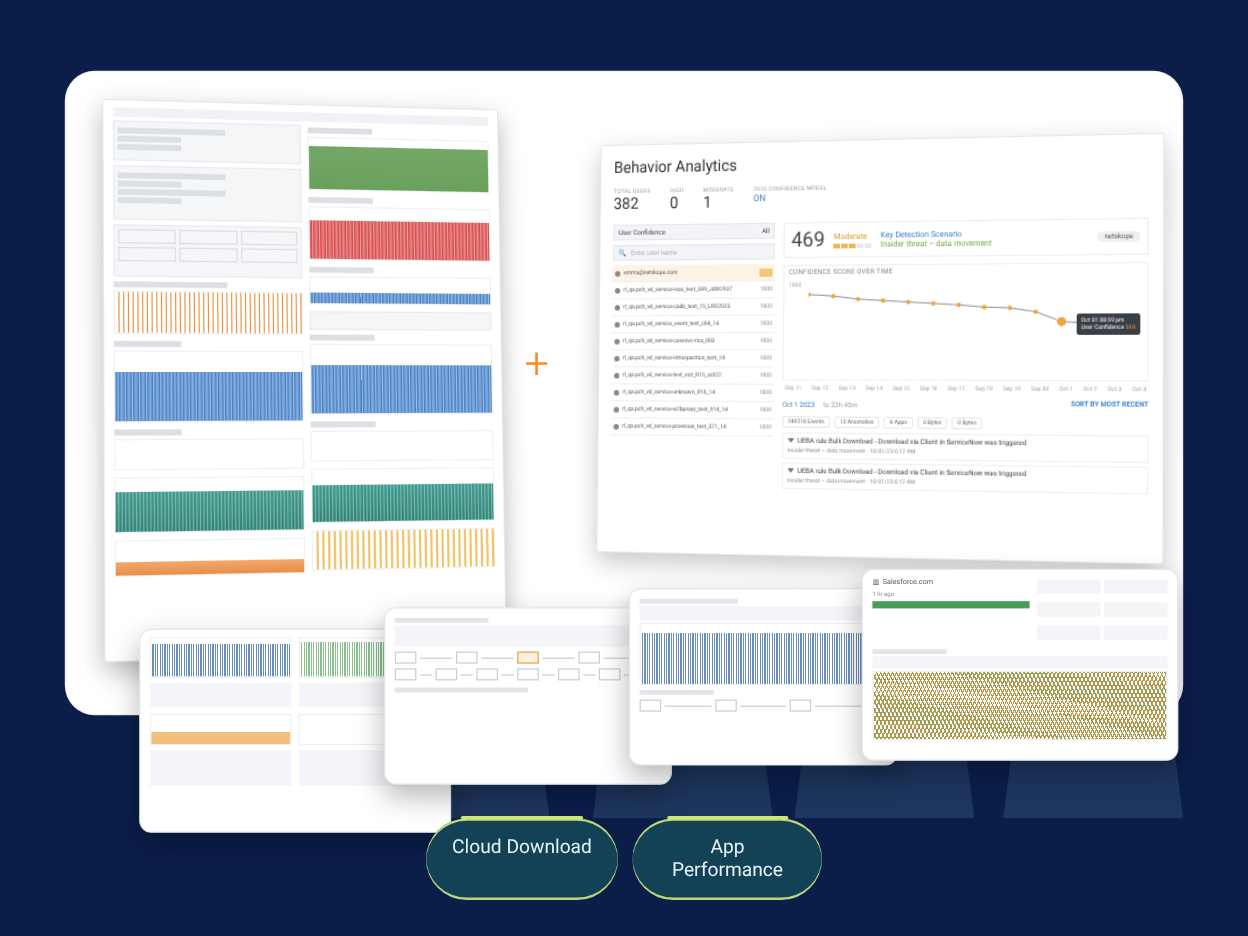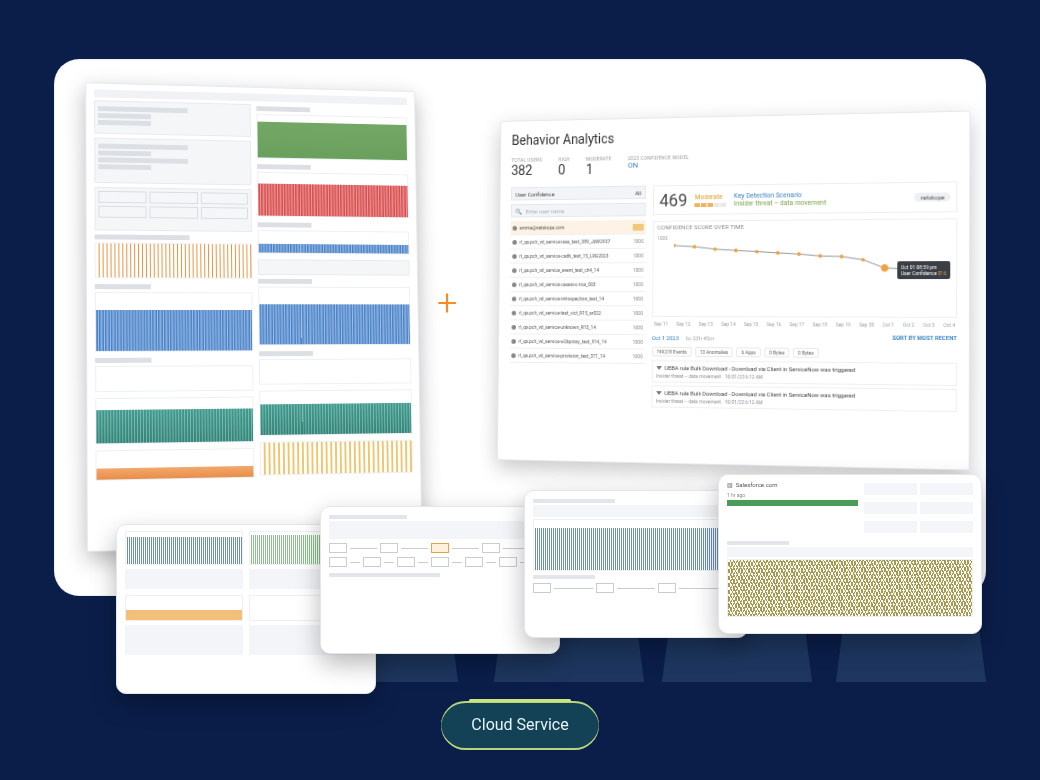--- a/index.html
+++ b/index.html
@@ -540,14 +540,15 @@
     </div>
   </div>
   <div class="mline" style="width:25%; margin-top:6px;"></div>
   <div class="mblock" style="height:10px;"></div>
   <div class="mchart" style="height:58px;">
       <div class="scribble"></div>
     </div>
 </div>
 
 <div class="pills">
-  <div class="pillbtn"><span>Cloud Service</span></div>
+  <div class="pillbtn"><span>Cloud Download</span></div>
+  <div class="pillbtn"><span>App<br>Performance</span></div>
 </div>
 
 </body></html>

